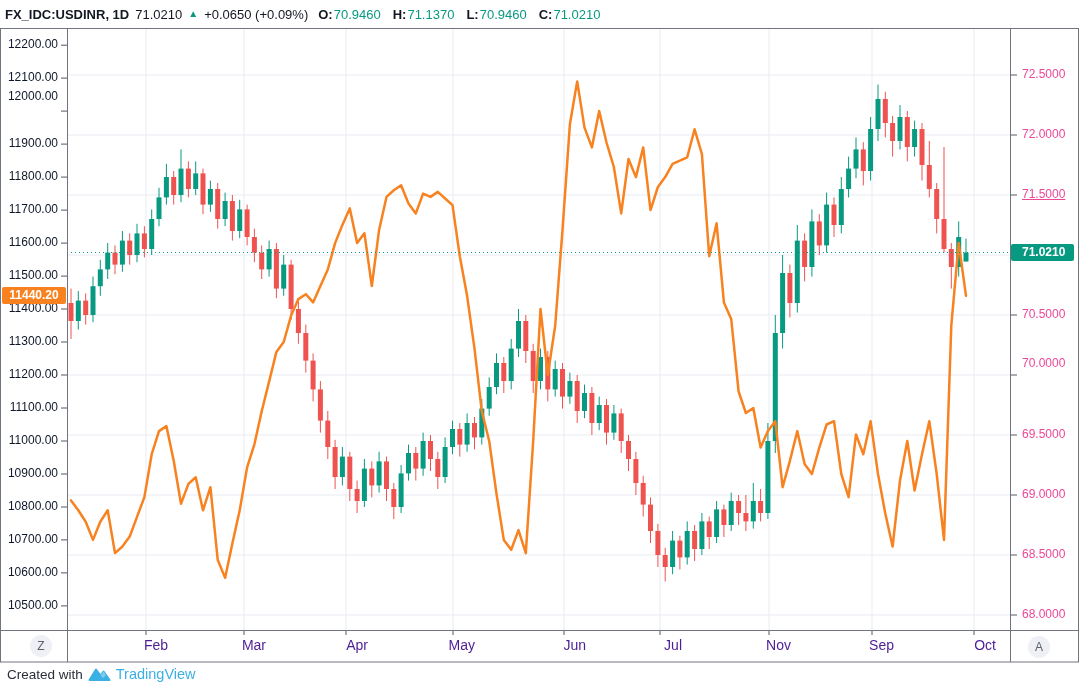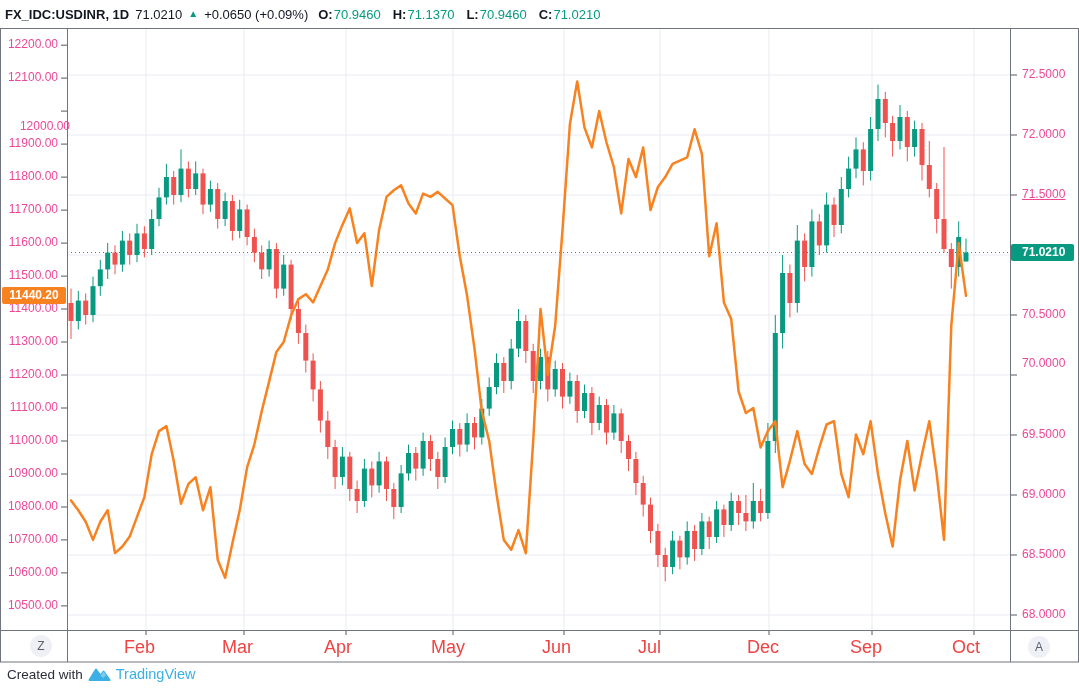--- a/index.html
+++ b/index.html
@@ -14,23 +14,23 @@
   .ohlc-key{font-weight:bold;color:#131722;}
   .ohlc-val{font-weight:normal;}
   
   #canvas{position:absolute;left:0;top:0;}
   
   #legend{position:absolute;left:79px;top:32px;background:rgba(255,255,255,.92);
           padding:1px 4px 2px 1px;line-height:1.25;}
   #legend .t1{font-size:13px;font-weight:bold;color:#131722;}
   #legend .t2{font-size:12px;color:#131722;margin-top:2px;}
   
-  .ltick{position:absolute;left:0;width:58px;text-align:right;font-size:12px;color:#ec4899;}
+  .ltick{position:absolute;left:0;width:58px;text-align:right;font-size:12px;color:#0f172a;}
   .rtick{position:absolute;left:1022px;font-size:12px;color:#ec4899;}
-  .mtick{position:absolute;top:637px;width:44px;text-align:left;font-size:18px;color:#ef4444;}
+  .mtick{position:absolute;top:637px;width:44px;text-align:right;font-size:14px;color:#4c1d95;}
   .pricelabel{position:absolute;height:17px;line-height:17px;font-size:12px;font-weight:bold;
               color:#fff;border-radius:2px;}
   #lbl-orange{left:2px;top:287px;width:64px;text-align:center;}
   #lbl-teal{left:1011px;top:244px;width:63px;padding-left:11px;box-sizing:border-box;}
   
   .corner-btn{position:absolute;width:22px;height:22px;border-radius:50%;background:#eef0f5;
               color:#5d616b;font-size:12px;display:flex;align-items:center;justify-content:center;
               cursor:pointer;border:none;}
   #btn-z{left:30px;top:635px;}
   #btn-a{left:1028px;top:636px;}
@@ -377,21 +377,21 @@
       <line x1="1011" y1="435.0" x2="1017" y2="435.0" stroke="#555962" stroke-width="1"></line>
       <line x1="1011" y1="495.0" x2="1017" y2="495.0" stroke="#555962" stroke-width="1"></line>
       <line x1="1011" y1="555.0" x2="1017" y2="555.0" stroke="#555962" stroke-width="1"></line>
       <line x1="1011" y1="615.0" x2="1017" y2="615.0" stroke="#555962" stroke-width="1"></line>
     </svg>
 
 
   <div id="left-scale">
       <div class="ltick" style="top: 37.1529px;">12200.00</div>
       <div class="ltick" style="top: 70.1392px;">12100.00</div>
-      <div class="ltick" style="top: 119px; margin-left: 12px;">12000.00</div>
+      <div class="ltick" style="top: 89px;">12000.00</div>
       <div class="ltick" style="top: 136.112px;">11900.00</div>
       <div class="ltick" style="top: 169.098px;">11800.00</div>
       <div class="ltick" style="top: 202.084px;">11700.00</div>
       <div class="ltick" style="top: 235.071px;">11600.00</div>
       <div class="ltick" style="top: 268.057px;">11500.00</div>
       <div class="ltick" style="top: 301.043px;">11400.00</div>
       <div class="ltick" style="top: 334.03px;">11300.00</div>
       <div class="ltick" style="top: 367.016px;">11200.00</div>
       <div class="ltick" style="top: 400.002px;">11100.00</div>
       <div class="ltick" style="top: 432.988px;">11000.00</div>
@@ -412,21 +412,21 @@
       <div class="rtick" style="top: 547.005px;">68.5000</div>
       <div class="rtick" style="top: 607.001px;">68.0000</div>
     </div>
   <div id="time-scale">
       <div class="mtick" style="left: 124px;">Feb</div>
       <div class="mtick" style="left: 222px;">Mar</div>
       <div class="mtick" style="left: 324px;">Apr</div>
       <div class="mtick" style="left: 431px;">May</div>
       <div class="mtick" style="left: 542px;">Jun</div>
       <div class="mtick" style="left: 638px;">Jul</div>
-      <div class="mtick" style="left: 747px;">Dec</div>
+      <div class="mtick" style="left: 747px;">Nov</div>
       <div class="mtick" style="left: 850px;">Sep</div>
       <div class="mtick" style="left: 952px;">Oct</div>
     </div>
 
   <div id="lbl-orange" class="pricelabel" style="background: rgb(247, 130, 31); top: 287.283px;">11440.20</div>
   <div id="lbl-teal" class="pricelabel" style="background: rgb(8, 153, 129); top: 244.005px;">71.0210</div>
 
   <button id="btn-z" class="corner-btn">Z</button>
   <button id="btn-a" class="corner-btn">A</button>
 

